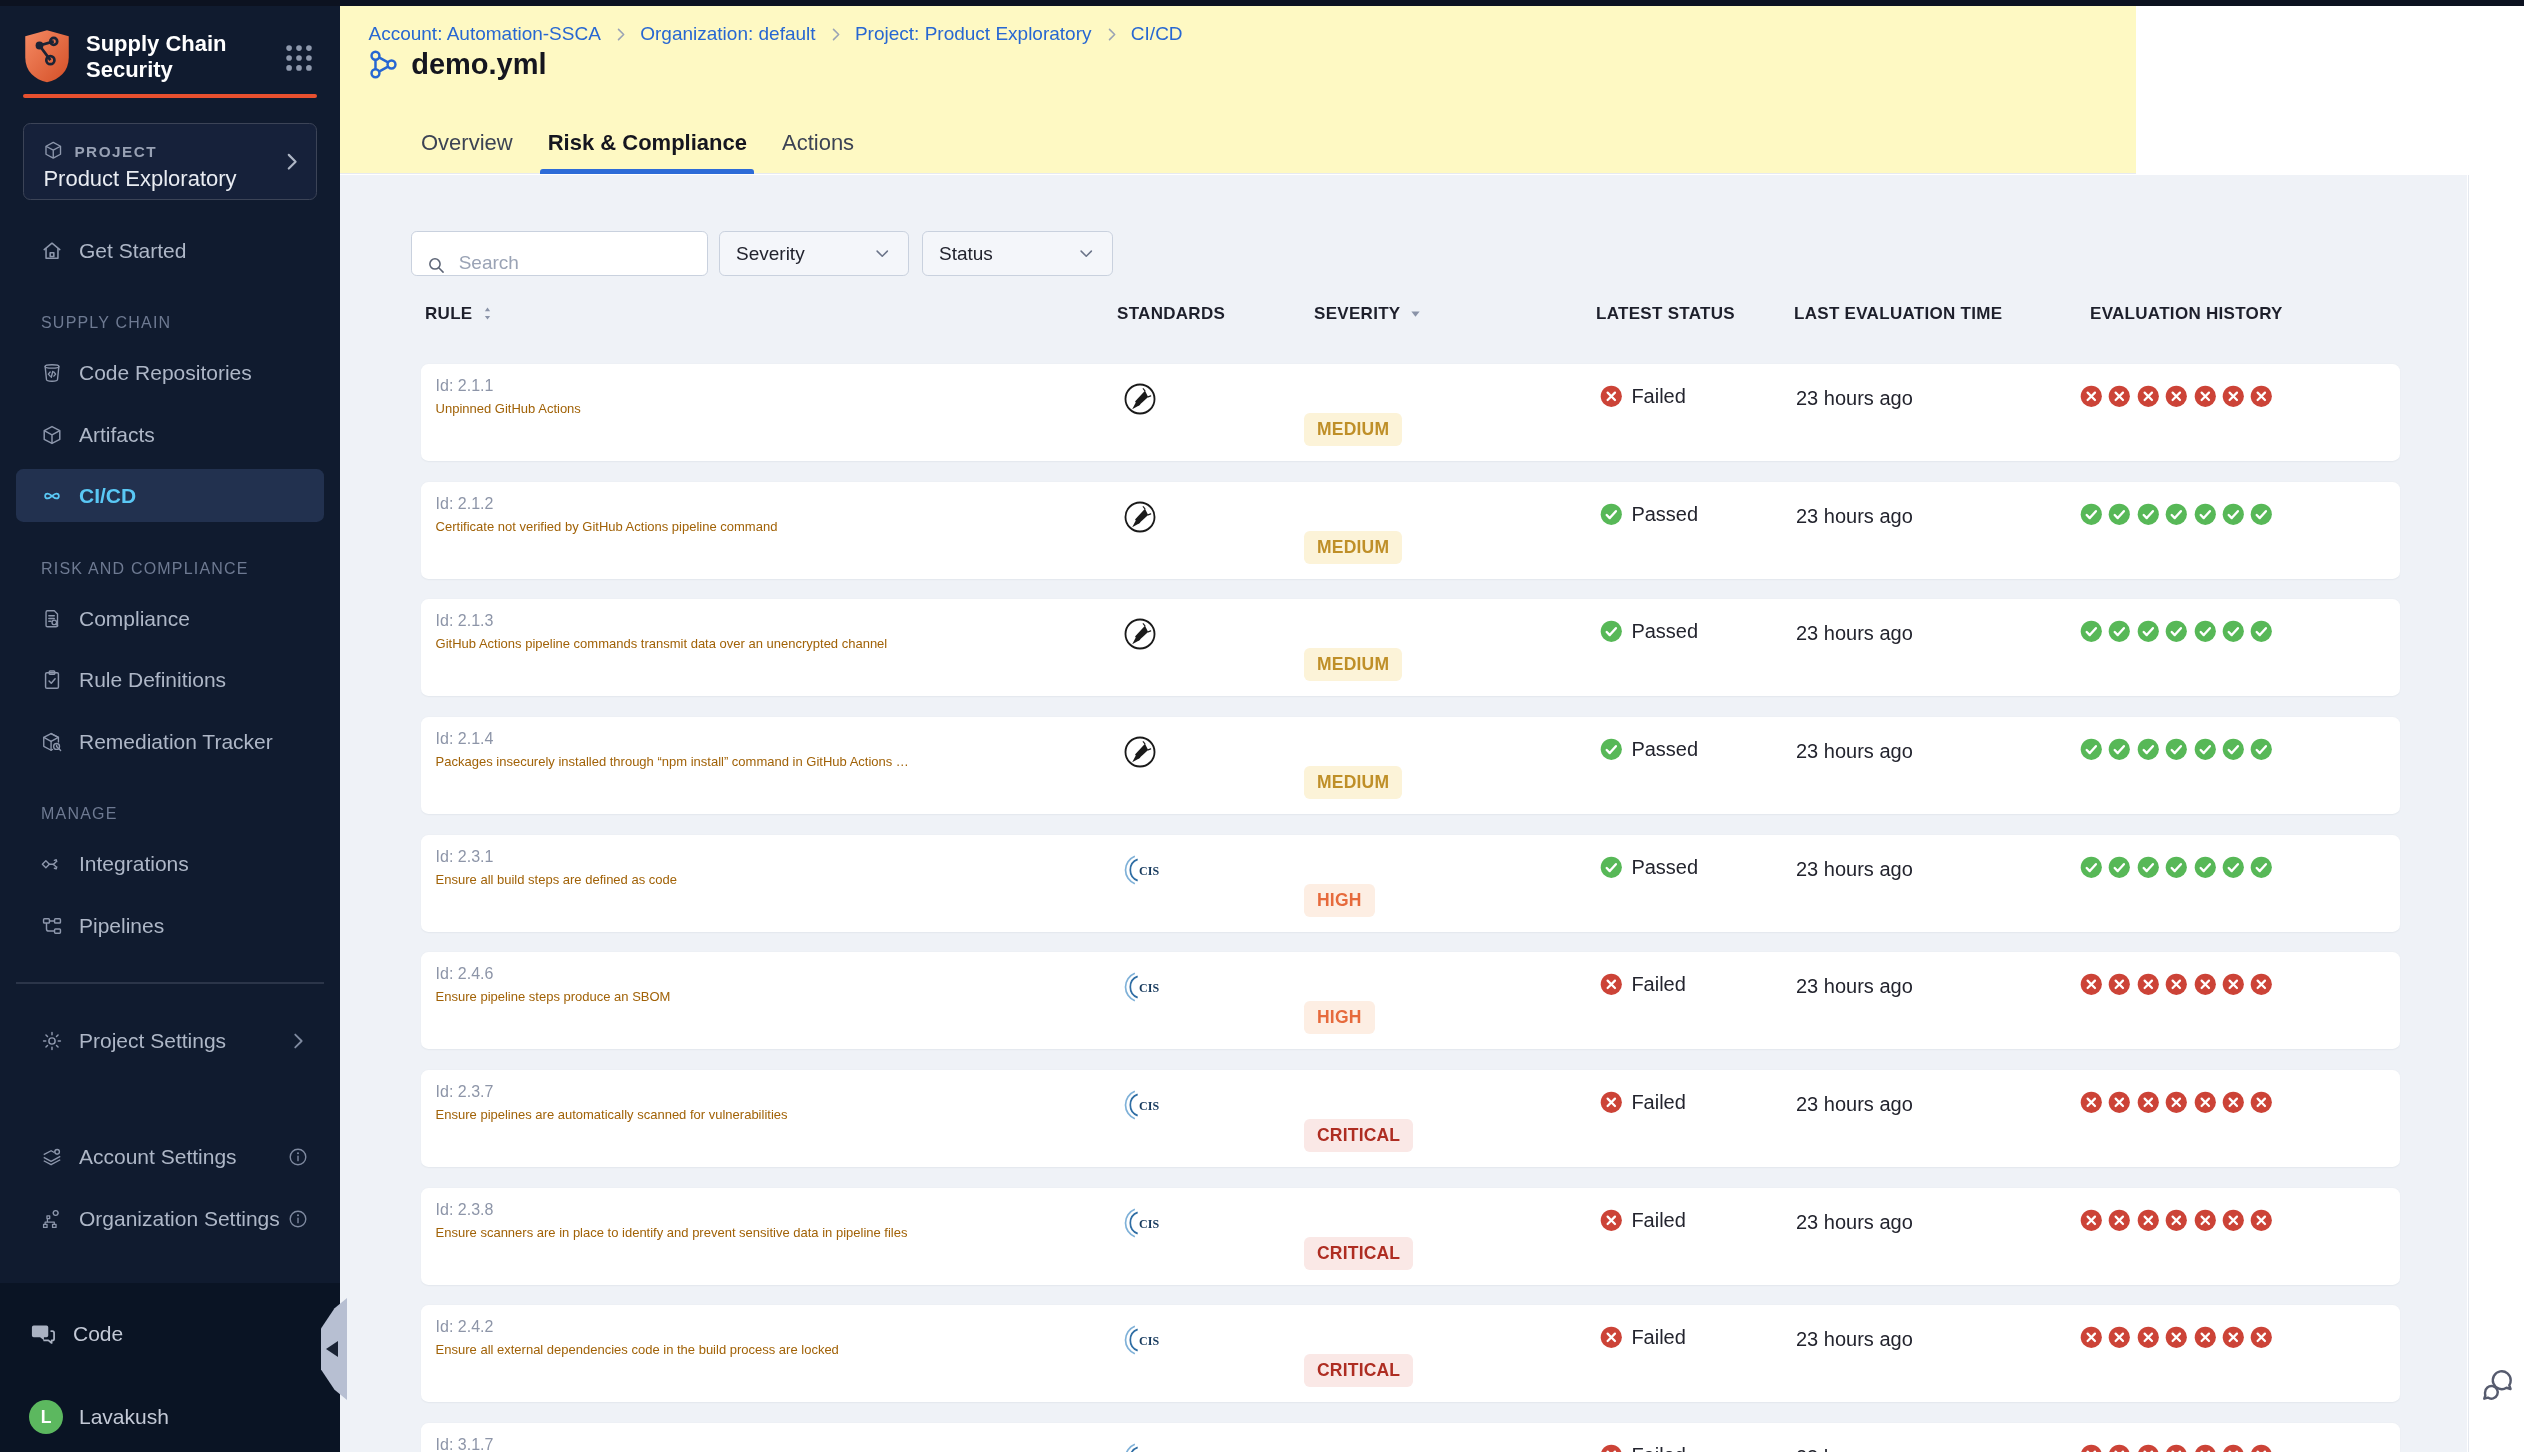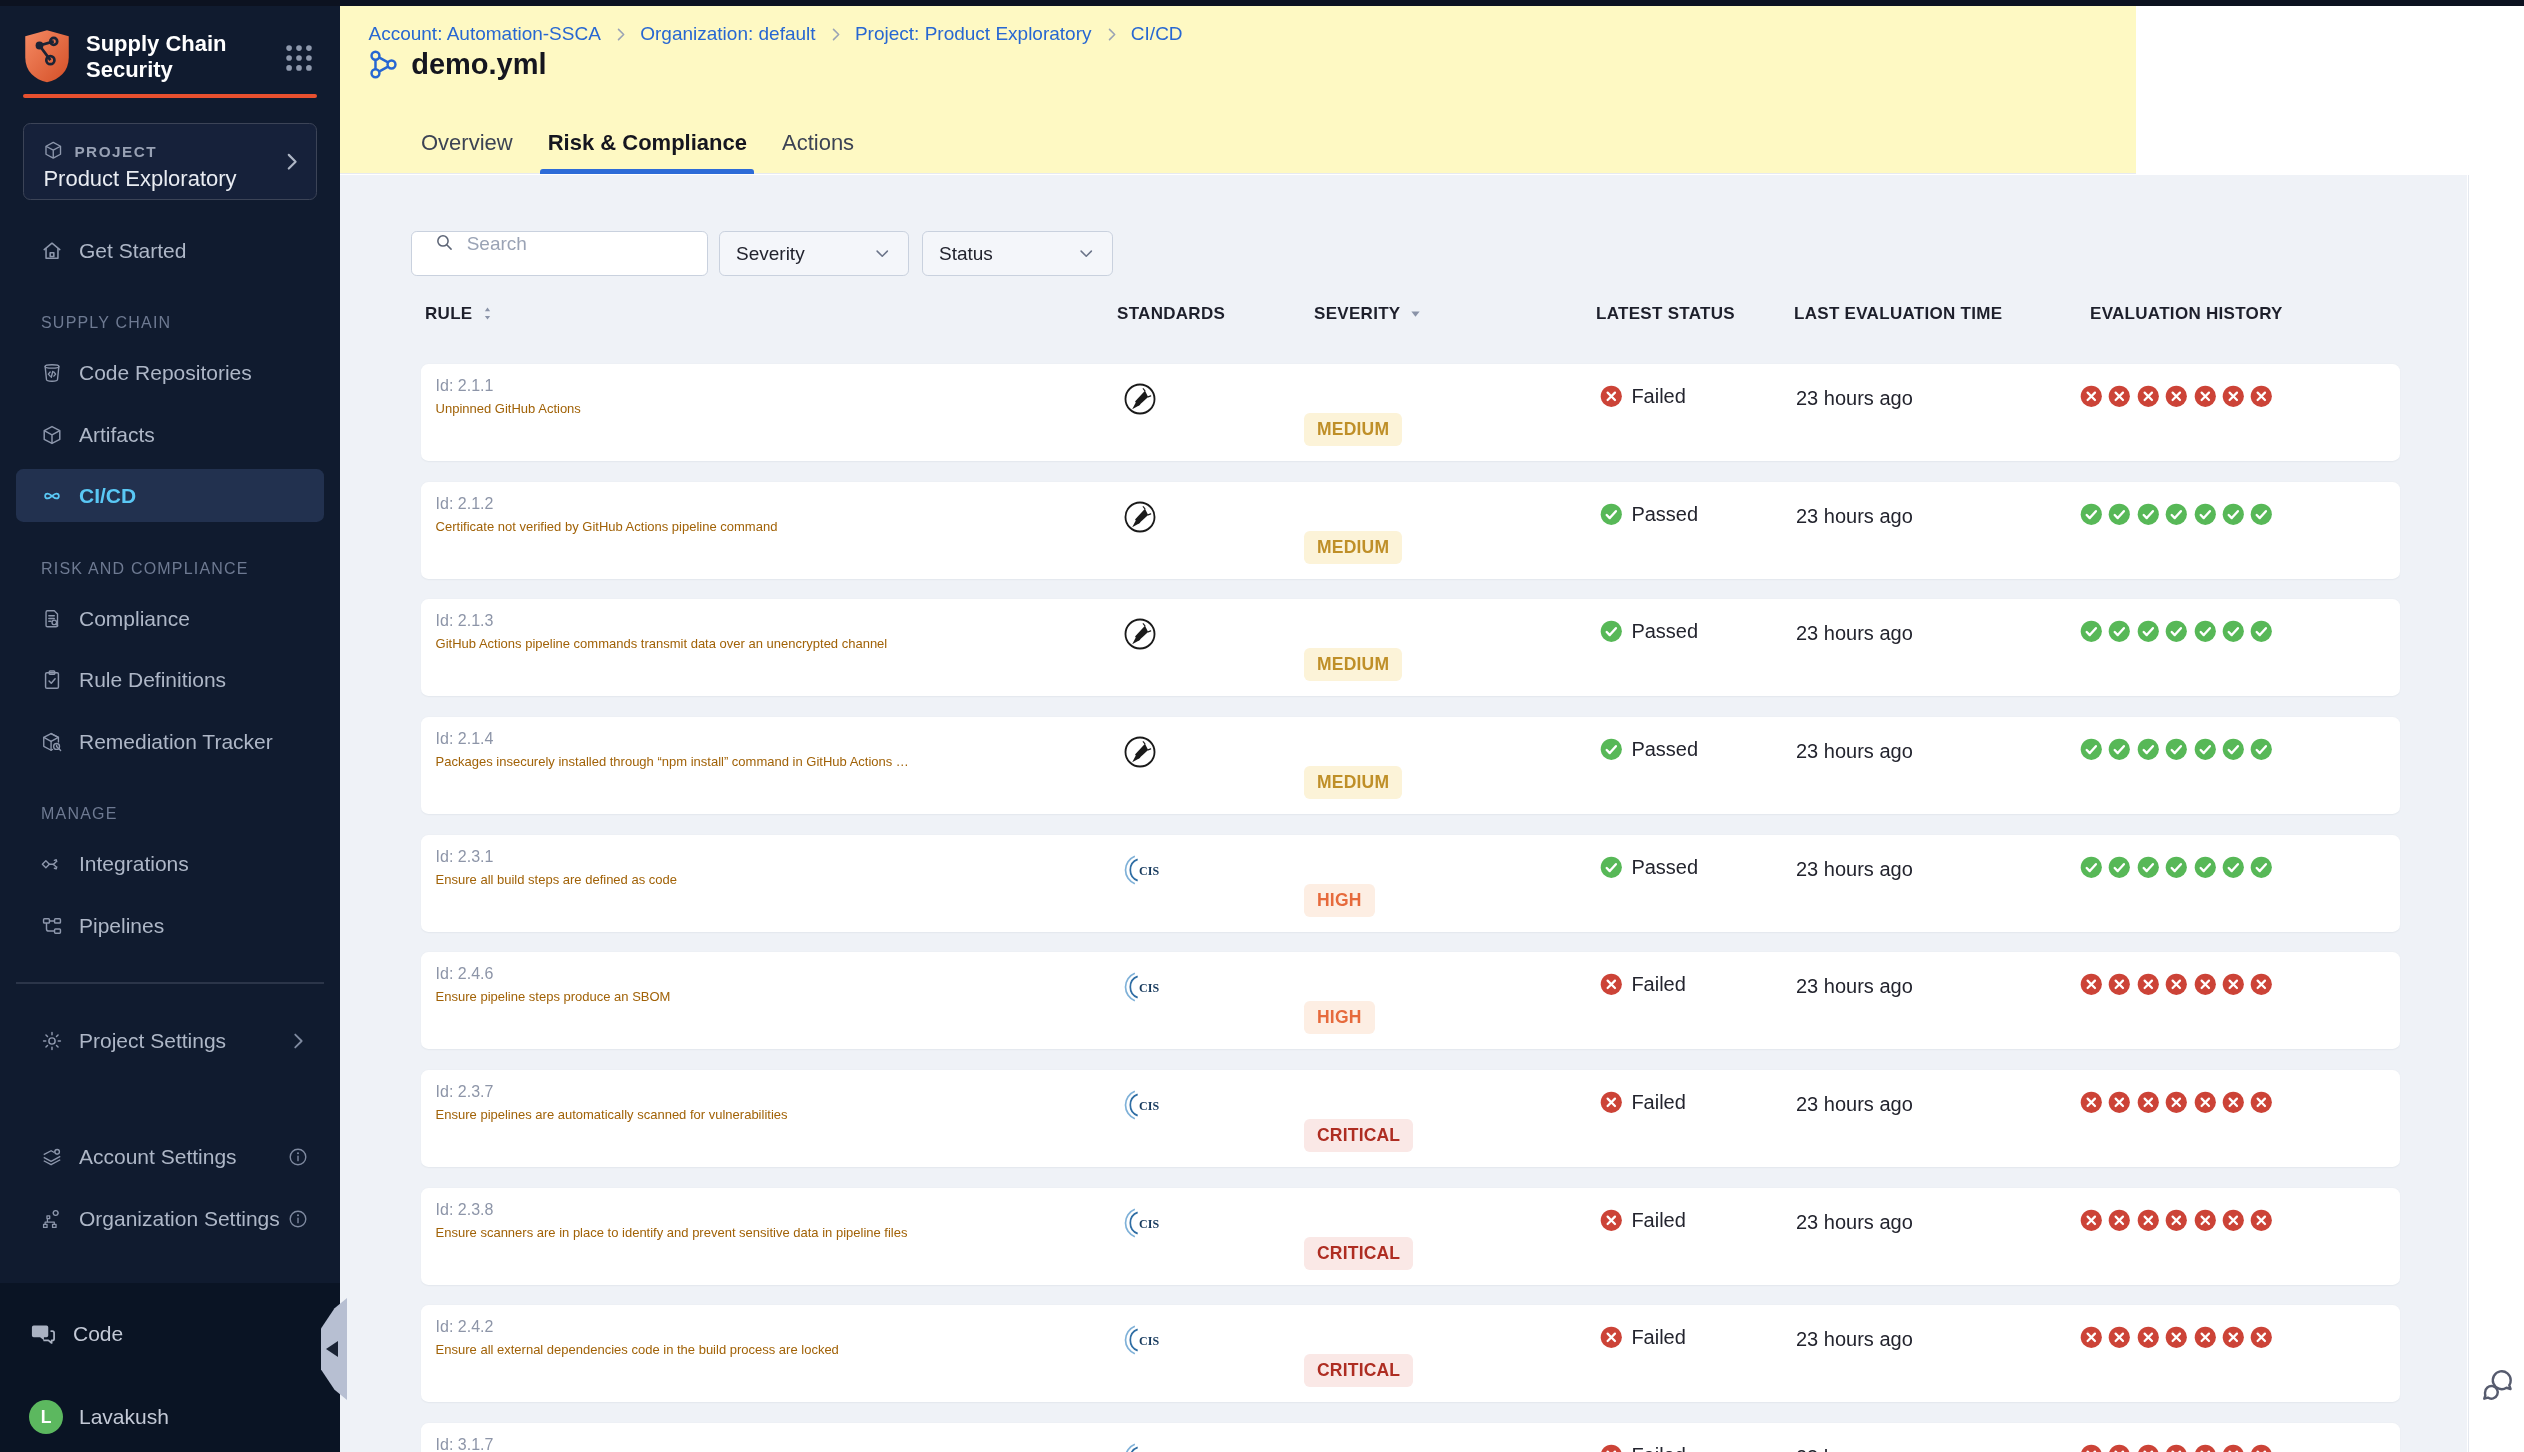--- a/index.html
+++ b/index.html
@@ -59,21 +59,21 @@
   .page-title{margin-left:10.2px;font-size:29px;font-weight:700;color:#15161f;}
   .tabs{position:absolute;left:81px;top:110px;height:58px;display:flex;gap:35px;}
   .tab{position:relative;font-size:22px;line-height:54px;color:#3c4354;cursor:pointer;white-space:nowrap;}
   .tab.active{color:#15161f;font-weight:700;}
   .tab.active::after{content:"";position:absolute;left:-7.3px;right:-7.3px;bottom:0;height:5.1px;background:#2d6bd8;
                      border-radius:2.9px 2.9px 0 0;}
 
   
   .content{position:absolute;left:340px;top:175px;width:2127px;height:1277px;background:#eff2f7;overflow:hidden;}
   .search-box{position:absolute;left:71px;top:56px;width:297px;height:45px;background:#fff;border:1.5px solid #c9d1de;
-              border-radius:5.8px;display:flex;align-items:flex-start;padding:0 22px;}
+              border-radius:5.8px;display:flex;align-items:flex-end;padding:0 14px;}
   .search-box .sicon{width:20.5px;height:20.5px;color:#5d6576;flex:0 0 auto;display:flex;}
   .search-box input{border:none;outline:none;margin-left:10.2px;font-size:19px;color:#22232e;width:100%;
                     font-family:"Liberation Sans",sans-serif;background:transparent;}
   .search-box input::placeholder{color:#9aa3b5;}
   .dropdown{position:absolute;top:56px;height:45px;background:#f4f6fa;border:1.5px solid #c9d1de;border-radius:5.8px;
             display:flex;align-items:center;justify-content:space-between;padding:0 16px;cursor:pointer;}
   .dropdown .dlabel{font-size:19px;color:#22232e;}
   .dropdown .dchev{width:20.5px;height:20.5px;color:#6b7489;display:flex;}
   .dropdown .dchev svg{width:100%;height:100%;}
   #dd-severity{left:379px;width:190px;}

